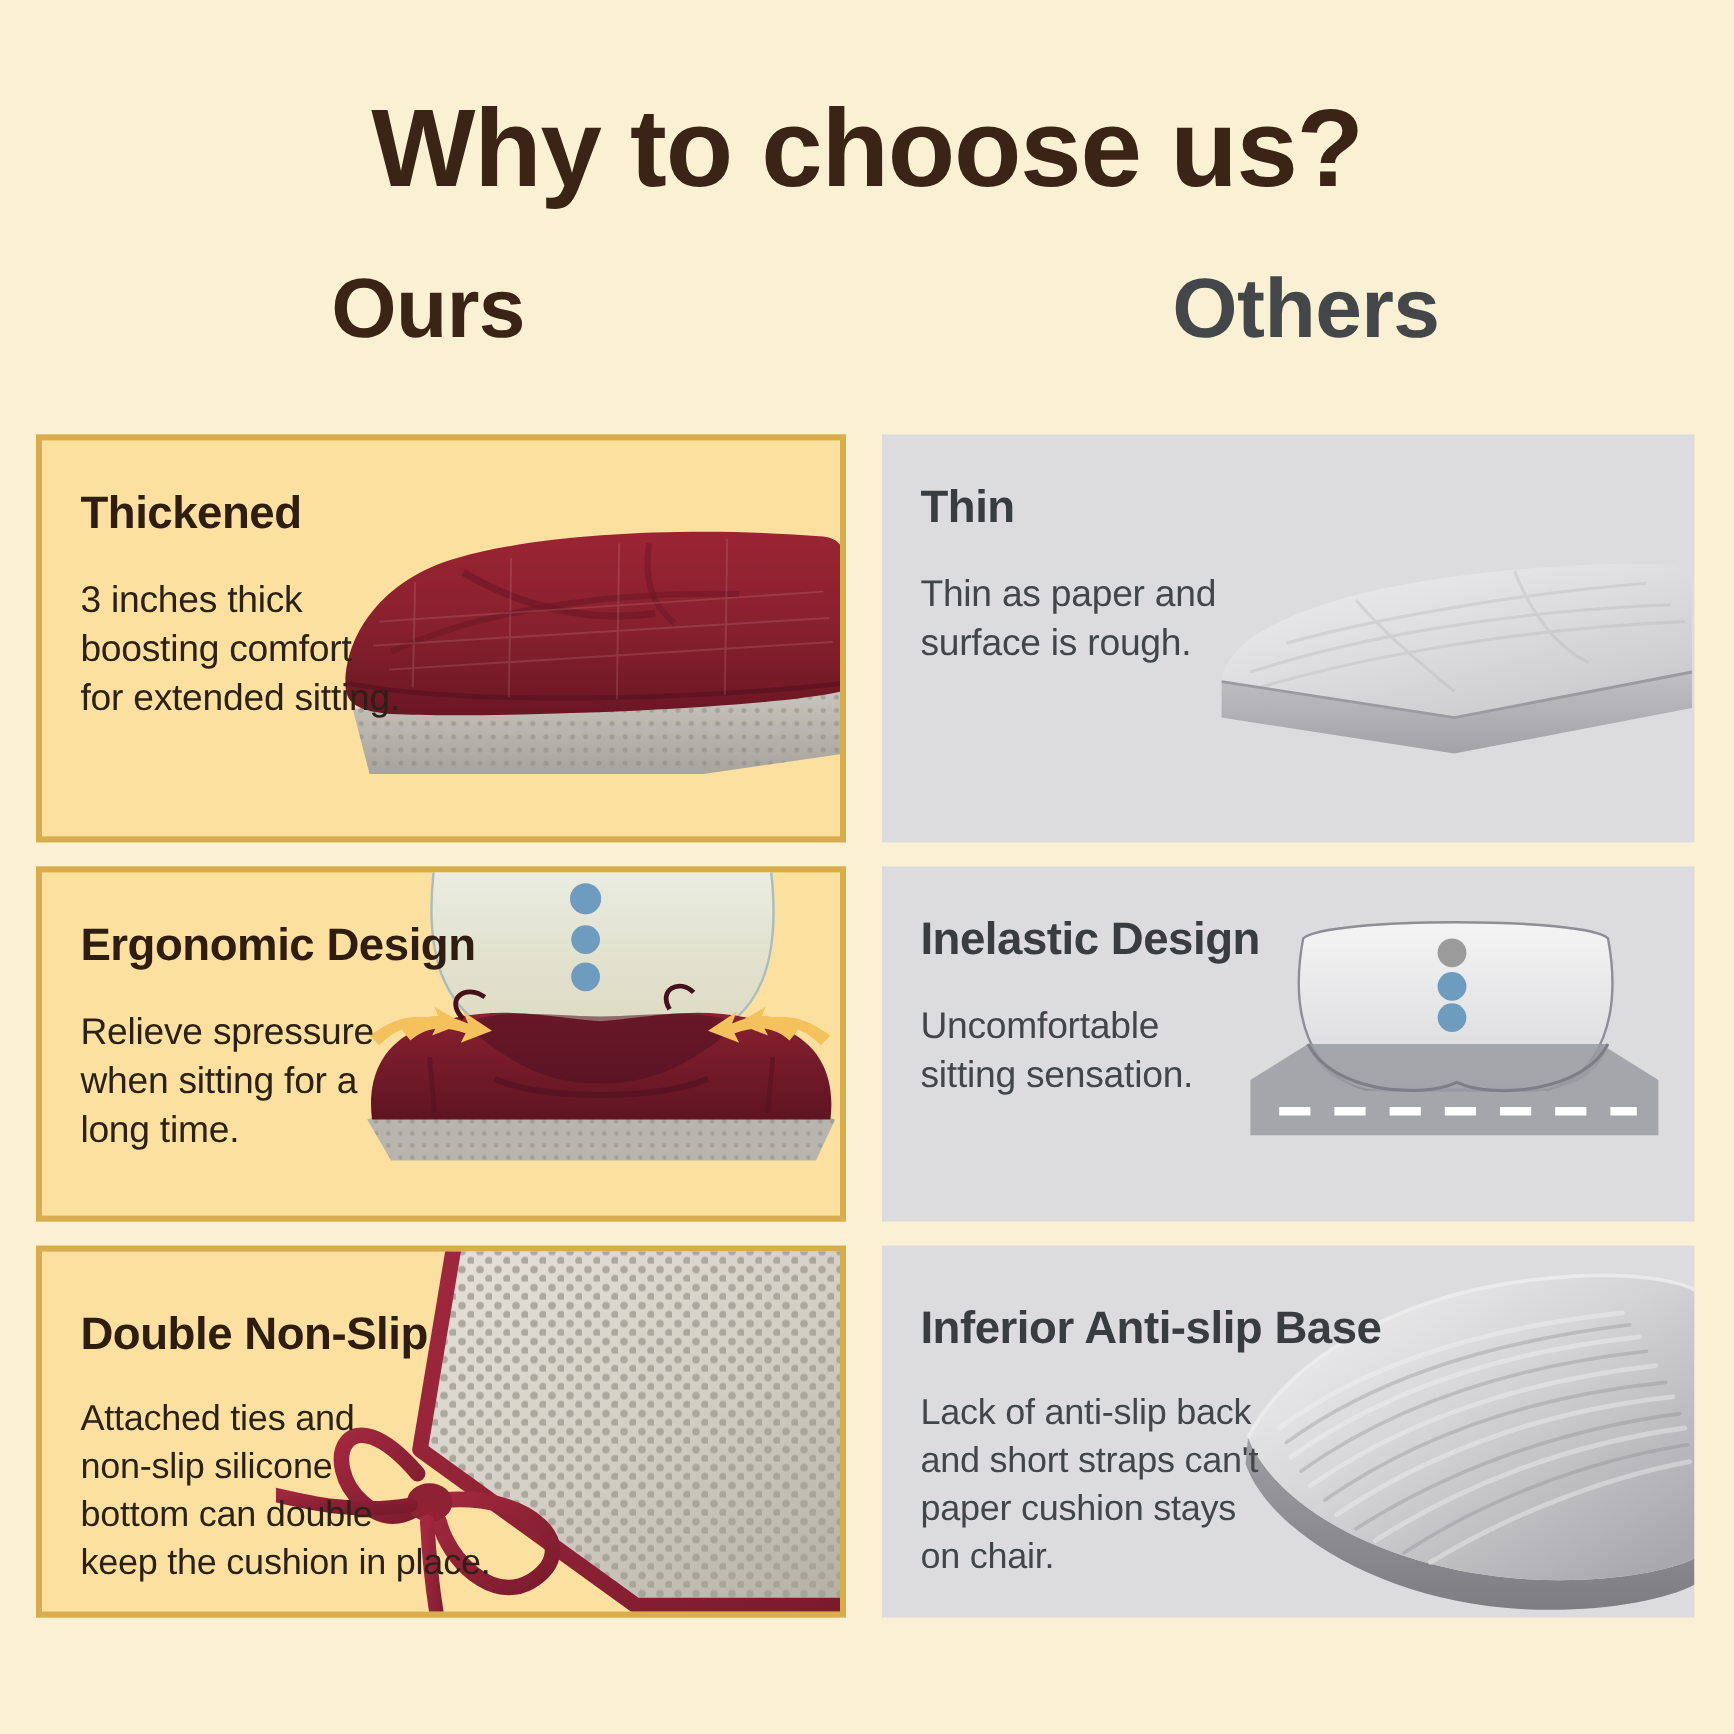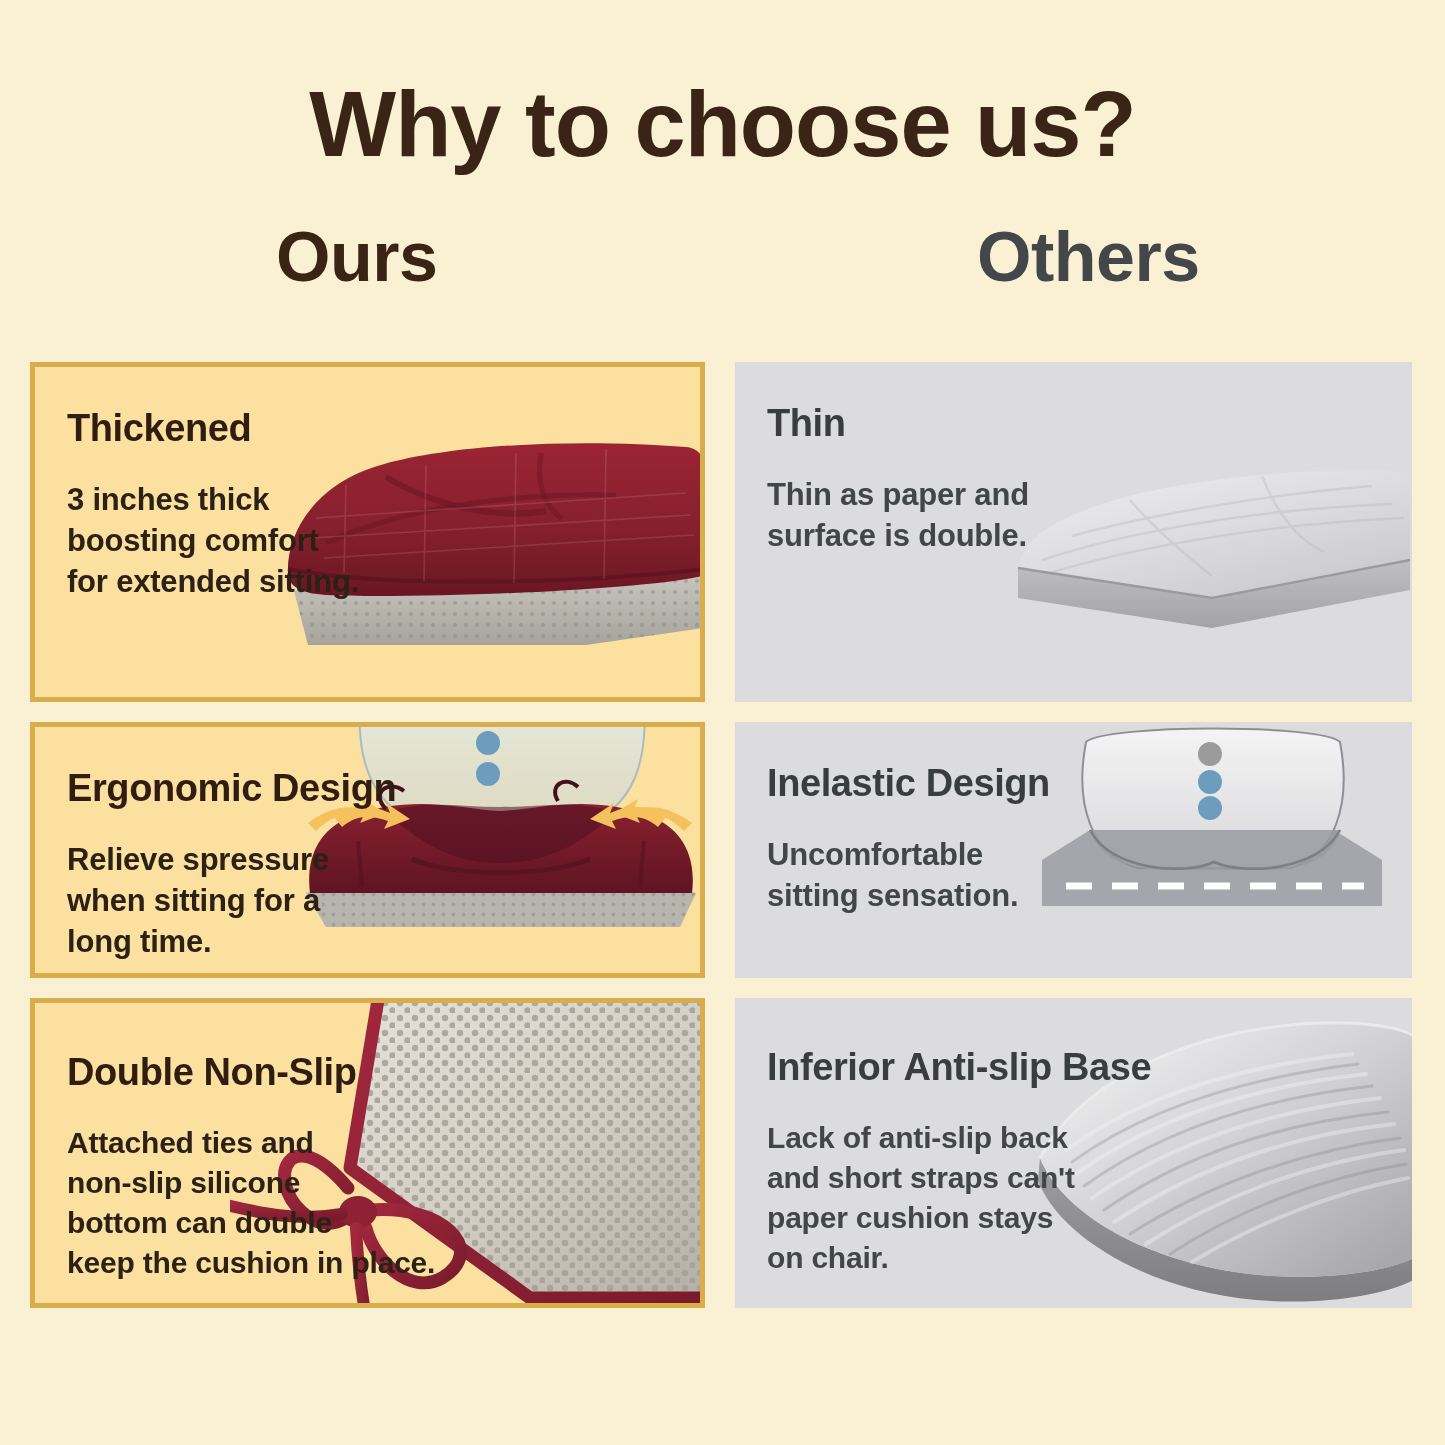--- a/index.html
+++ b/index.html
@@ -48,21 +48,21 @@
     position: absolute;
     top: 362px;
     left: 0;
     width: 1445px;
   }
   .row {
     display: flex;
     margin-bottom: 20px;
   }
   .row.r1 { height: 340px; }
-  .row.r2 { height: 256px; }
+  .row.r2 { height: 296px; }
   .row.r3 { height: 310px; }
 
   .panel {
     position: relative;
     overflow: hidden;
     box-sizing: border-box;
   }
   .panel.ours {
     width: 675px;
     margin-left: 30px;
@@ -90,21 +90,20 @@
     letter-spacing: -0.4px;
   }
   .panel.ours   .panel-title { color: #2E1D10; }
   .panel.others .panel-title { color: #3A3D40; }
   .panel-desc {
     font-size: 31px;
     line-height: 1.33;
     margin: 0;
     letter-spacing: -0.2px;
     white-space: pre-line;
-    font-weight: bold;
   }
   .panel.ours   .panel-desc { color: #2B2116; }
   .panel.others .panel-desc { color: #434649; }
 
   .panel.r3 .panel-text { padding-top: 50px; max-width: 400px; }
   .panel.r3 .panel-desc { font-size: 30px; margin-top: 28px; }
 
   
   .art {
     position: absolute;
@@ -185,21 +184,21 @@
             <path d="M230 30 L228 160"></path>
           <path d="M320 26 L318 156"></path>
         </g>
       </svg>
     </div>
 
     <div class="panel others r1">
       <div class="panel-text">
         <div class="panel-title">Thin</div>
         <div class="panel-desc">Thin as paper and
-surface is double.</div>
+surface is rough.</div>
       </div>
       <svg class="art art-thin" viewBox="0 0 400 210" preserveAspectRatio="none">
         <defs>
           <linearGradient id="thinTop" x1="0.1" y1="0" x2="0.9" y2="1">
             <stop offset="0%" stop-color="#EDEDEF"></stop>
             <stop offset="50%" stop-color="#DCDCDE"></stop>
             <stop offset="100%" stop-color="#C6C6C9"></stop>
           </linearGradient>
           <linearGradient id="thinEdge" x1="0" y1="0" x2="0" y2="1">
             <stop offset="0%" stop-color="#C0C0C3"></stop>

